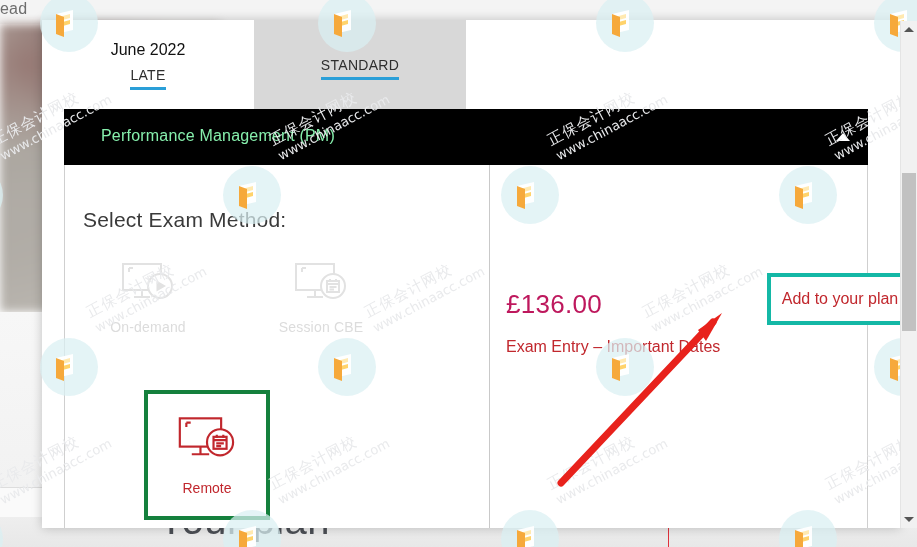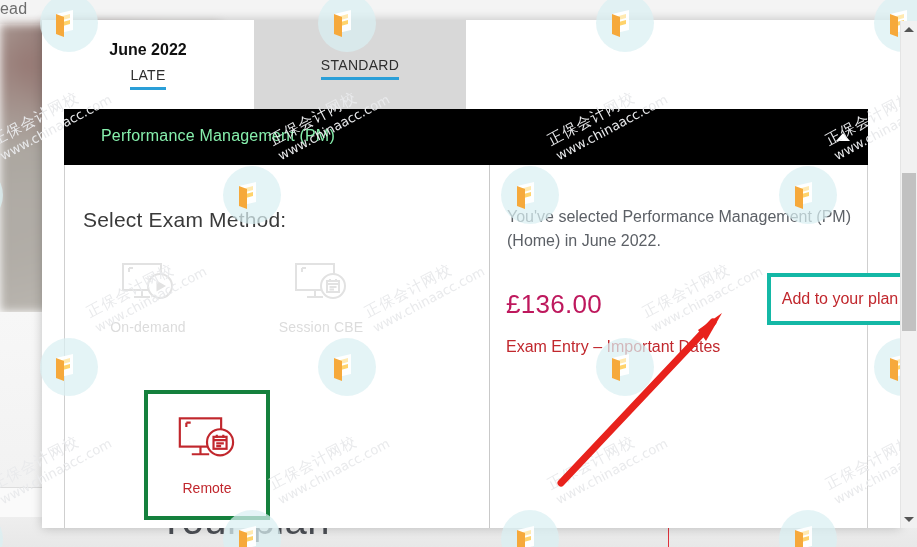--- a/index.html
+++ b/index.html
@@ -157,21 +157,21 @@
     flex-direction: column;
     align-items: center;
     justify-content: center;
     box-sizing: border-box;
     cursor: pointer;
     background: #ffffff;
   }
   .tab.inactive { background: #d8d8d8; }
   .tab-month {
     font-size: 16px;
-    font-weight: bold;
+    font-weight: normal;
     color: #111111;
     line-height: 20px;
     font-family: "Liberation Sans", sans-serif;
   }
   .tab-type {
     font-size: 14px;
     color: #2e2e2e;
     line-height: 22px;
     margin-top: 4px;
     border-bottom: 3px solid #2a9fd8;
@@ -457,21 +457,20 @@
             <circle cx="40" cy="26" r="12" fill="#ffffff"></circle>
             <rect x="34" y="21" width="12" height="11"></rect>
             <path d="M34 24 L46 24 M37 19 L37 22 M43 19 L43 22 M36.5 27 L43.5 27 M36.5 29.5 L41 29.5"></path>
           </svg>
         </span>
         <span id="selected-method-label">Remote</span>
       </div>
     </div>
 
     <div id="right-panel">
-      <div id="selection-text">You've selected Performance Management (PM) (Home) in June 2022.</div>
       <div id="price">£136.00</div>
       <button id="add-to-plan">Add to your plan</button>
       <a id="exam-entry-link">Exam Entry – Important Dates</a>
     </div>
   </div>
 </div>
 
 <div id="watermarks">
     <div class="wm" style="left: 40px; top: -30px;">
       <div class="wm-circle"></div>

